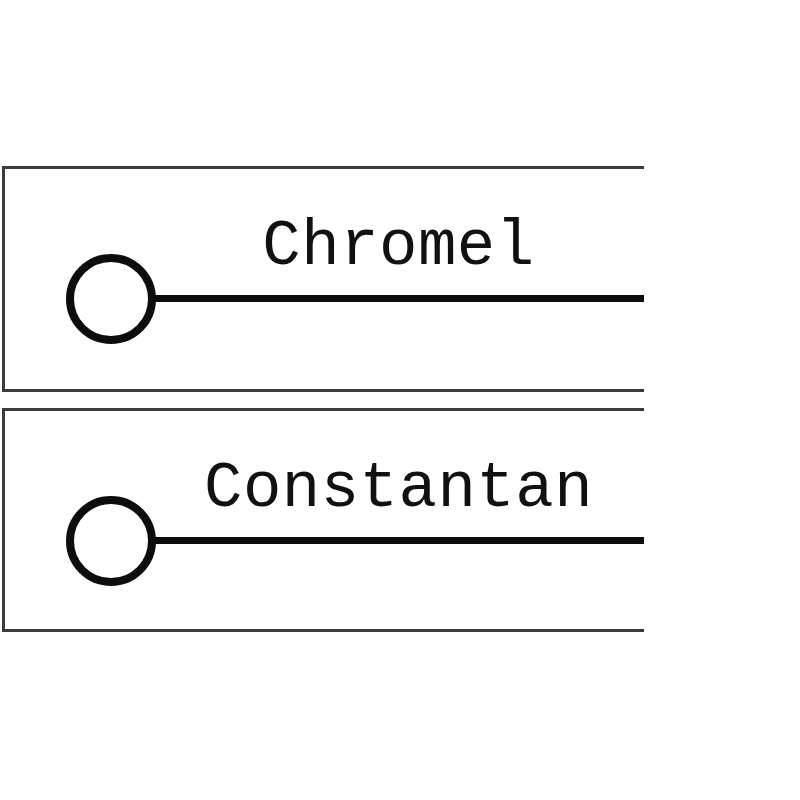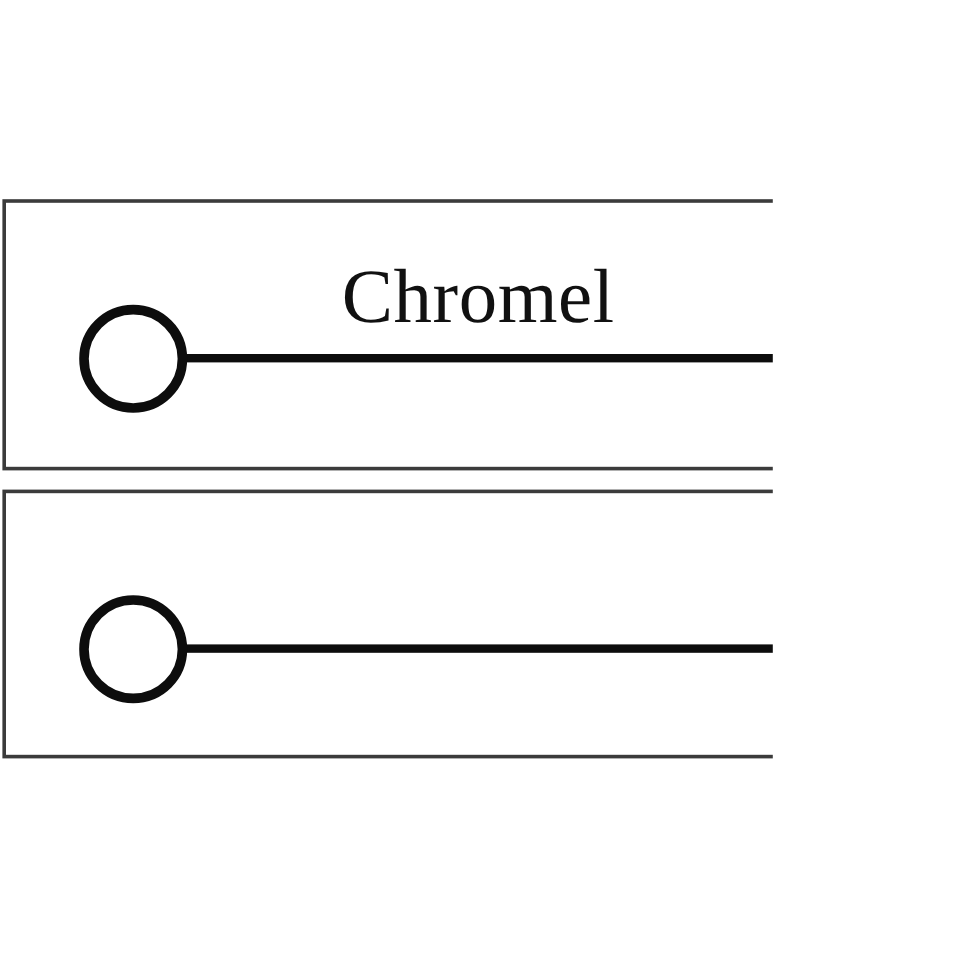--- a/index.html
+++ b/index.html
@@ -6,21 +6,21 @@
     margin: 0;
     padding: 0;
     background: #ffffff;
   }
   .canvas {
     position: relative;
     width: 644px;
     height: 800px;
     background: var(--background, #ffffff);
     overflow: hidden;
-    font-family: Liberation Serif, serif;
+    font-family: Liberation Mono, monospace;
   }
   .wire-panel {
     position: absolute;
     left: 2px;
     width: 793px;
     box-sizing: border-box;
     border: 3px solid var(--panel-border, #3b3b3b);
     background: #ffffff;
   }
   .panel-top {
@@ -70,18 +70,19 @@
 <div class="canvas">
 
   <section class="wire-panel panel-top">
     <span class="wire-label">Chromel</span>
     <span class="wire-line"></span>
     <span class="terminal terminal-left"></span>
     <span class="terminal terminal-right"></span>
   </section>
 
   <section class="wire-panel panel-bottom">
+    <span class="wire-label">Constantan</span>
     <span class="wire-line"></span>
     <span class="terminal terminal-left"></span>
     <span class="terminal terminal-right"></span>
   </section>
 
 </div>
 
 </body></html>

